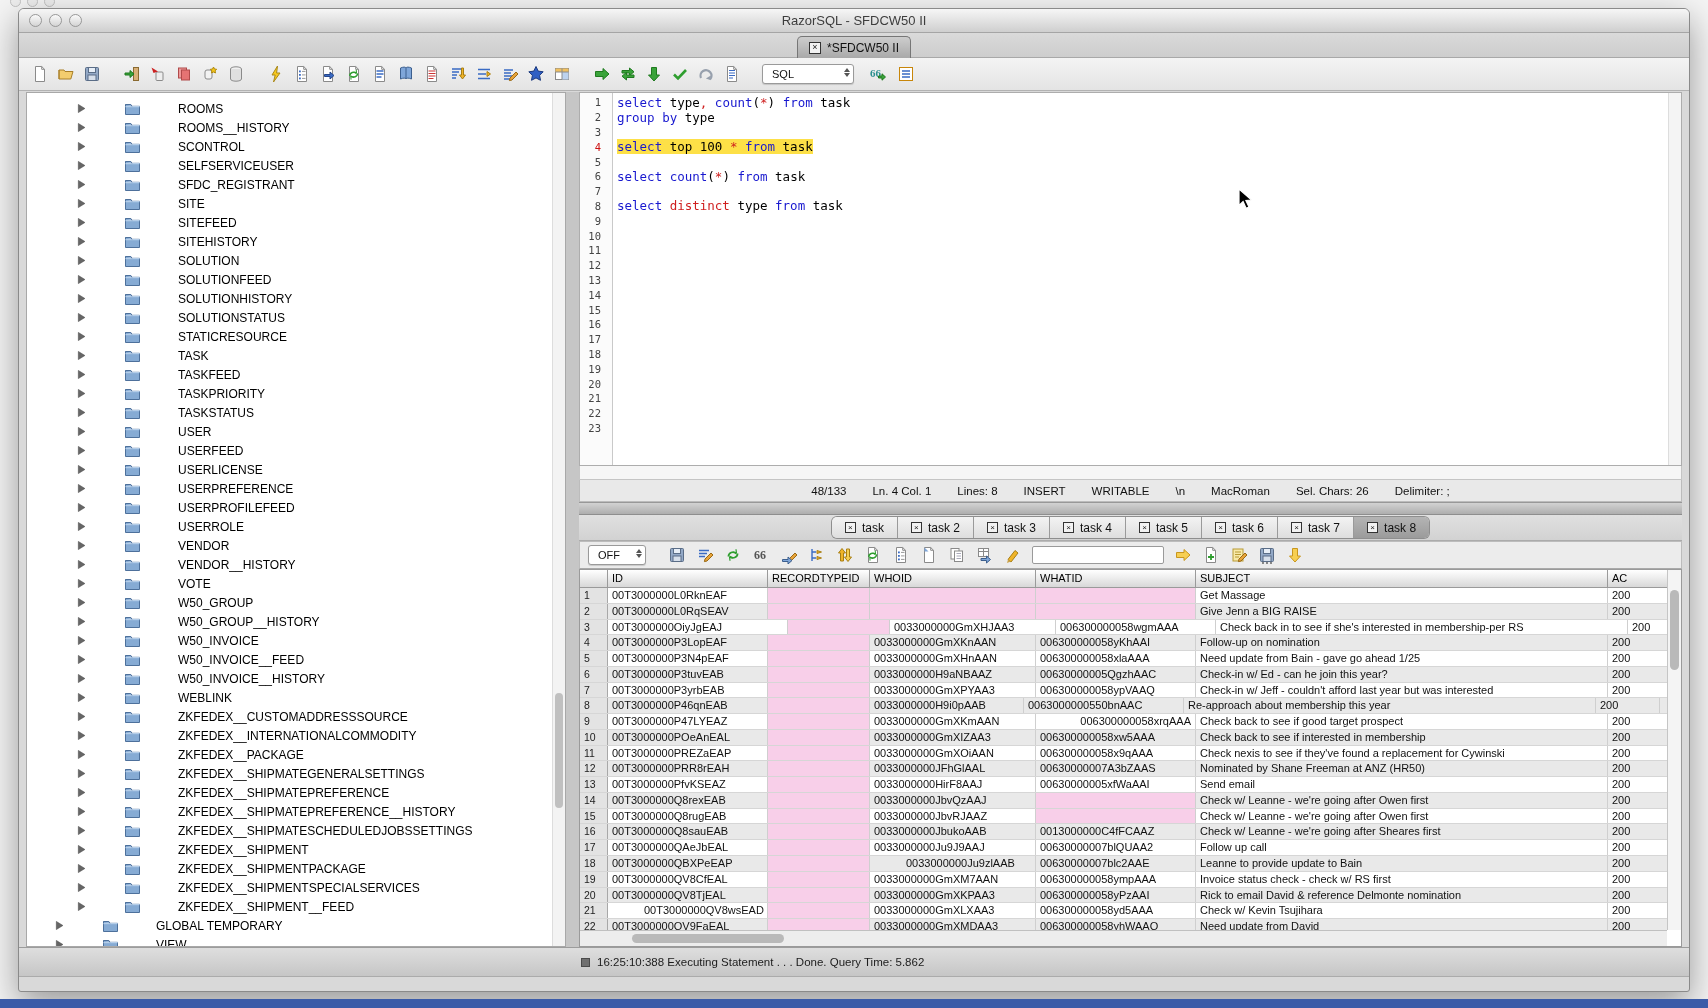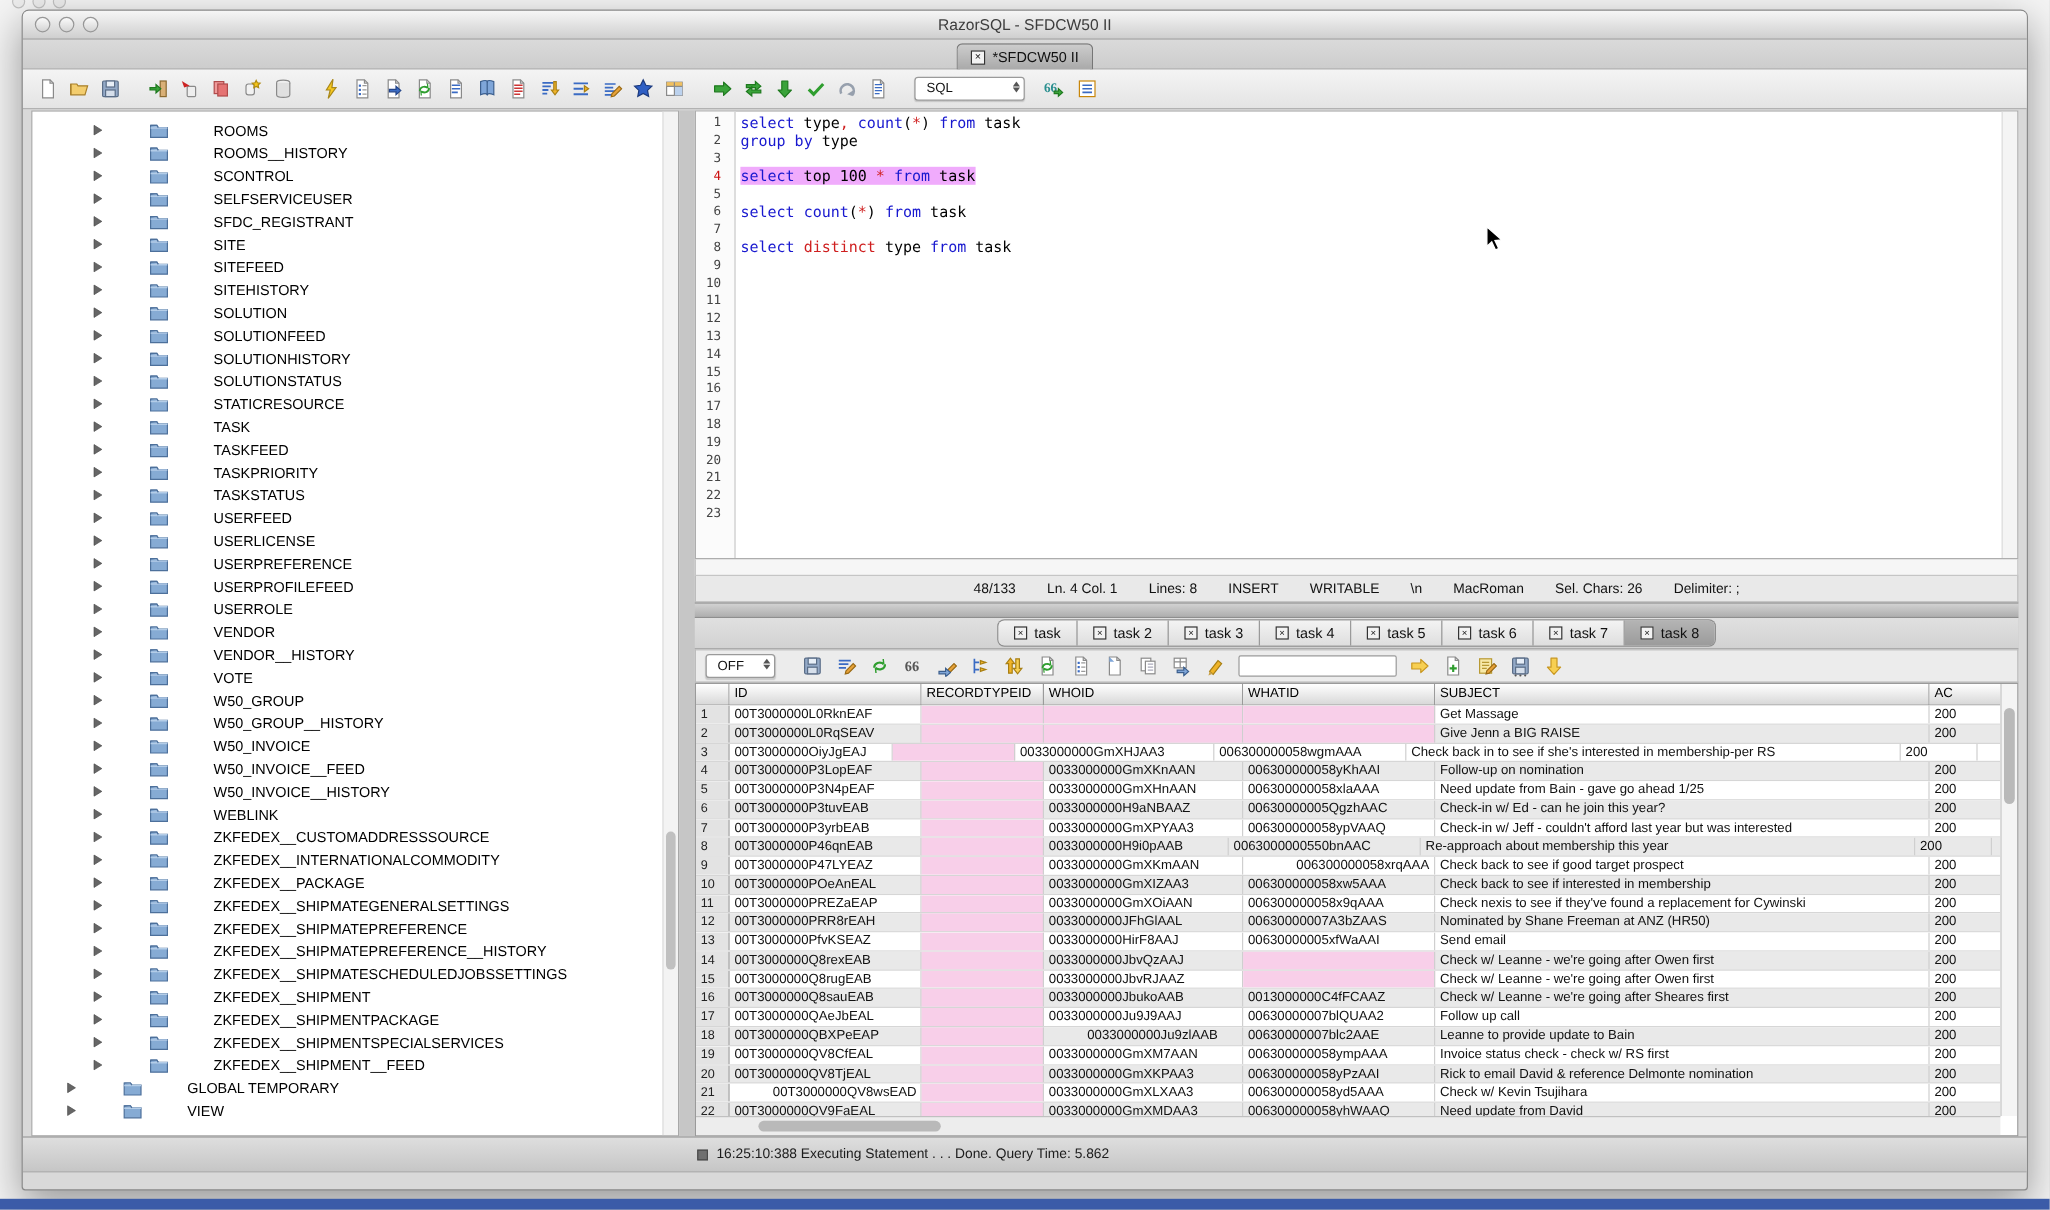--- a/index.html
+++ b/index.html
@@ -58,21 +58,21 @@
   
   .right-panel { flex:1; display:flex; flex-direction:column; min-width:0; }
   .editor-wrap { height:374px; background:#fff; border:1px solid #adadad; position:relative; overflow:hidden; }
   .gutter-bg { position:absolute; left:0; top:0; bottom:0; width:33px; background:#fbfbfb; border-right:1px solid #c9c9c9; }
   #editor { position:absolute; left:0; top:2px; right:14px; }
   .ed-line { display:flex; height:14.8px; align-items:center; }
   .ed-num { width:27px; padding-right:6px; text-align:right; font-family:"DejaVu Sans Mono", monospace;
     font-size:10.5px; color:#444; flex:none; }
   .ed-num.cur { color:#cc1111; }
   .ed-text { margin-left:10px; font-family:"DejaVu Sans Mono", monospace; font-size:12.5px; white-space:pre; display:inline-block; }
-  .ed-text.sel { background:#f0abfc; }
+  .ed-text.sel { background:#fde047; }
   .tok-k { color:#1818cf; } .tok-p { color:#000; } .tok-r { color:#cf1f1f; }
   .ed-vscroll { position:absolute; right:0; top:0; bottom:0; width:13px; background:#f4f4f4; border-left:1px solid #ddd; }
 
   .ed-hscroll { height:14px; background:#f6f6f6; border:1px solid #c5c5c5; border-top:none; }
   .ed-status { height:22px; background:#e9e9e9; border:1px solid #bcbcbc; border-top:none;
     display:flex; align-items:center; justify-content:center; gap:26px; font-size:11.5px; color:#111; }
   .hsplit { height:13px; background:linear-gradient(#d2d2d2,#aeaeae); border-top:1px solid #989898; border-bottom:1px solid #8e8e8e; }
 
   .rtabs-row { height:26px; background:linear-gradient(#e0e0e0,#d2d2d2); border-bottom:1px solid #ababab;
     display:flex; justify-content:center; align-items:center; }
@@ -607,20 +607,35 @@
                 <path d="M1.2 0.4L7 4 1.2 7.6z" fill="#666" stroke="#4a4a4a" stroke-width="0.5"></path>
               </svg>
             </span>
             <span class="tw-folder">
               <svg width="17" height="15" viewBox="0 0 16 15">
                 <path d="M1 3.5h5.2l1.2 1.8H15v8.2H1z" fill="#86abd4" stroke="#4d709b"></path>
                 <path d="M1 5.6h14" stroke="#b4cde8" stroke-width="1.2"></path>
                 <path d="M1 3.5h5.2l1.2 1.8" fill="#a9c4e2" stroke="#4d709b"></path>
               </svg>
             </span>
+            <span class="tw-label">USER</span>
+          </div>
+          <div class="tree-row lvl2">
+            <span class="tw-arrow">
+              <svg width="9" height="9" viewBox="0 0 8 8">
+                <path d="M1.2 0.4L7 4 1.2 7.6z" fill="#666" stroke="#4a4a4a" stroke-width="0.5"></path>
+              </svg>
+            </span>
+            <span class="tw-folder">
+              <svg width="17" height="15" viewBox="0 0 16 15">
+                <path d="M1 3.5h5.2l1.2 1.8H15v8.2H1z" fill="#86abd4" stroke="#4d709b"></path>
+                <path d="M1 5.6h14" stroke="#b4cde8" stroke-width="1.2"></path>
+                <path d="M1 3.5h5.2l1.2 1.8" fill="#a9c4e2" stroke="#4d709b"></path>
+              </svg>
+            </span>
             <span class="tw-label">USERFEED</span>
           </div>
           <div class="tree-row lvl2">
             <span class="tw-arrow">
               <svg width="9" height="9" viewBox="0 0 8 8">
                 <path d="M1.2 0.4L7 4 1.2 7.6z" fill="#666" stroke="#4a4a4a" stroke-width="0.5"></path>
               </svg>
             </span>
             <span class="tw-folder">
               <svg width="17" height="15" viewBox="0 0 16 15">
@@ -1330,21 +1345,21 @@
               <div class="g-cell rownum" style="width: 28px;">2</div>
               <div class="g-cell" style="width: 160px;">00T3000000L0RqSEAV</div>
               <div class="g-cell nullc" style="width: 102px;"></div>
               <div class="g-cell nullc" style="width: 166px;"></div>
               <div class="g-cell nullc" style="width: 160px;"></div>
               <div class="g-cell" style="width: 412px;">Give Jenn a BIG RAISE</div>
               <div class="g-cell" style="width: 64px;">200</div>
             </div>
             <div class="g-row">
               <div class="g-cell rownum" style="width: 28px;">3</div>
-              <div class="g-cell" style="width: 136px;">00T3000000OiyJgEAJ</div>
+              <div class="g-cell" style="width: 180px;">00T3000000OiyJgEAJ</div>
               <div class="g-cell nullc" style="width: 102px;"></div>
               <div class="g-cell" style="width: 166px;">0033000000GmXHJAA3</div>
               <div class="g-cell" style="width: 160px;">006300000058wgmAAA</div>
               <div class="g-cell" style="width: 412px;">Check back in to see if she's interested in membership-per RS</div>
               <div class="g-cell" style="width: 64px;">200</div>
             </div>
             <div class="g-row alt">
               <div class="g-cell rownum" style="width: 28px;">4</div>
               <div class="g-cell" style="width: 160px;">00T3000000P3LopEAF</div>
               <div class="g-cell nullc" style="width: 102px;"></div>

